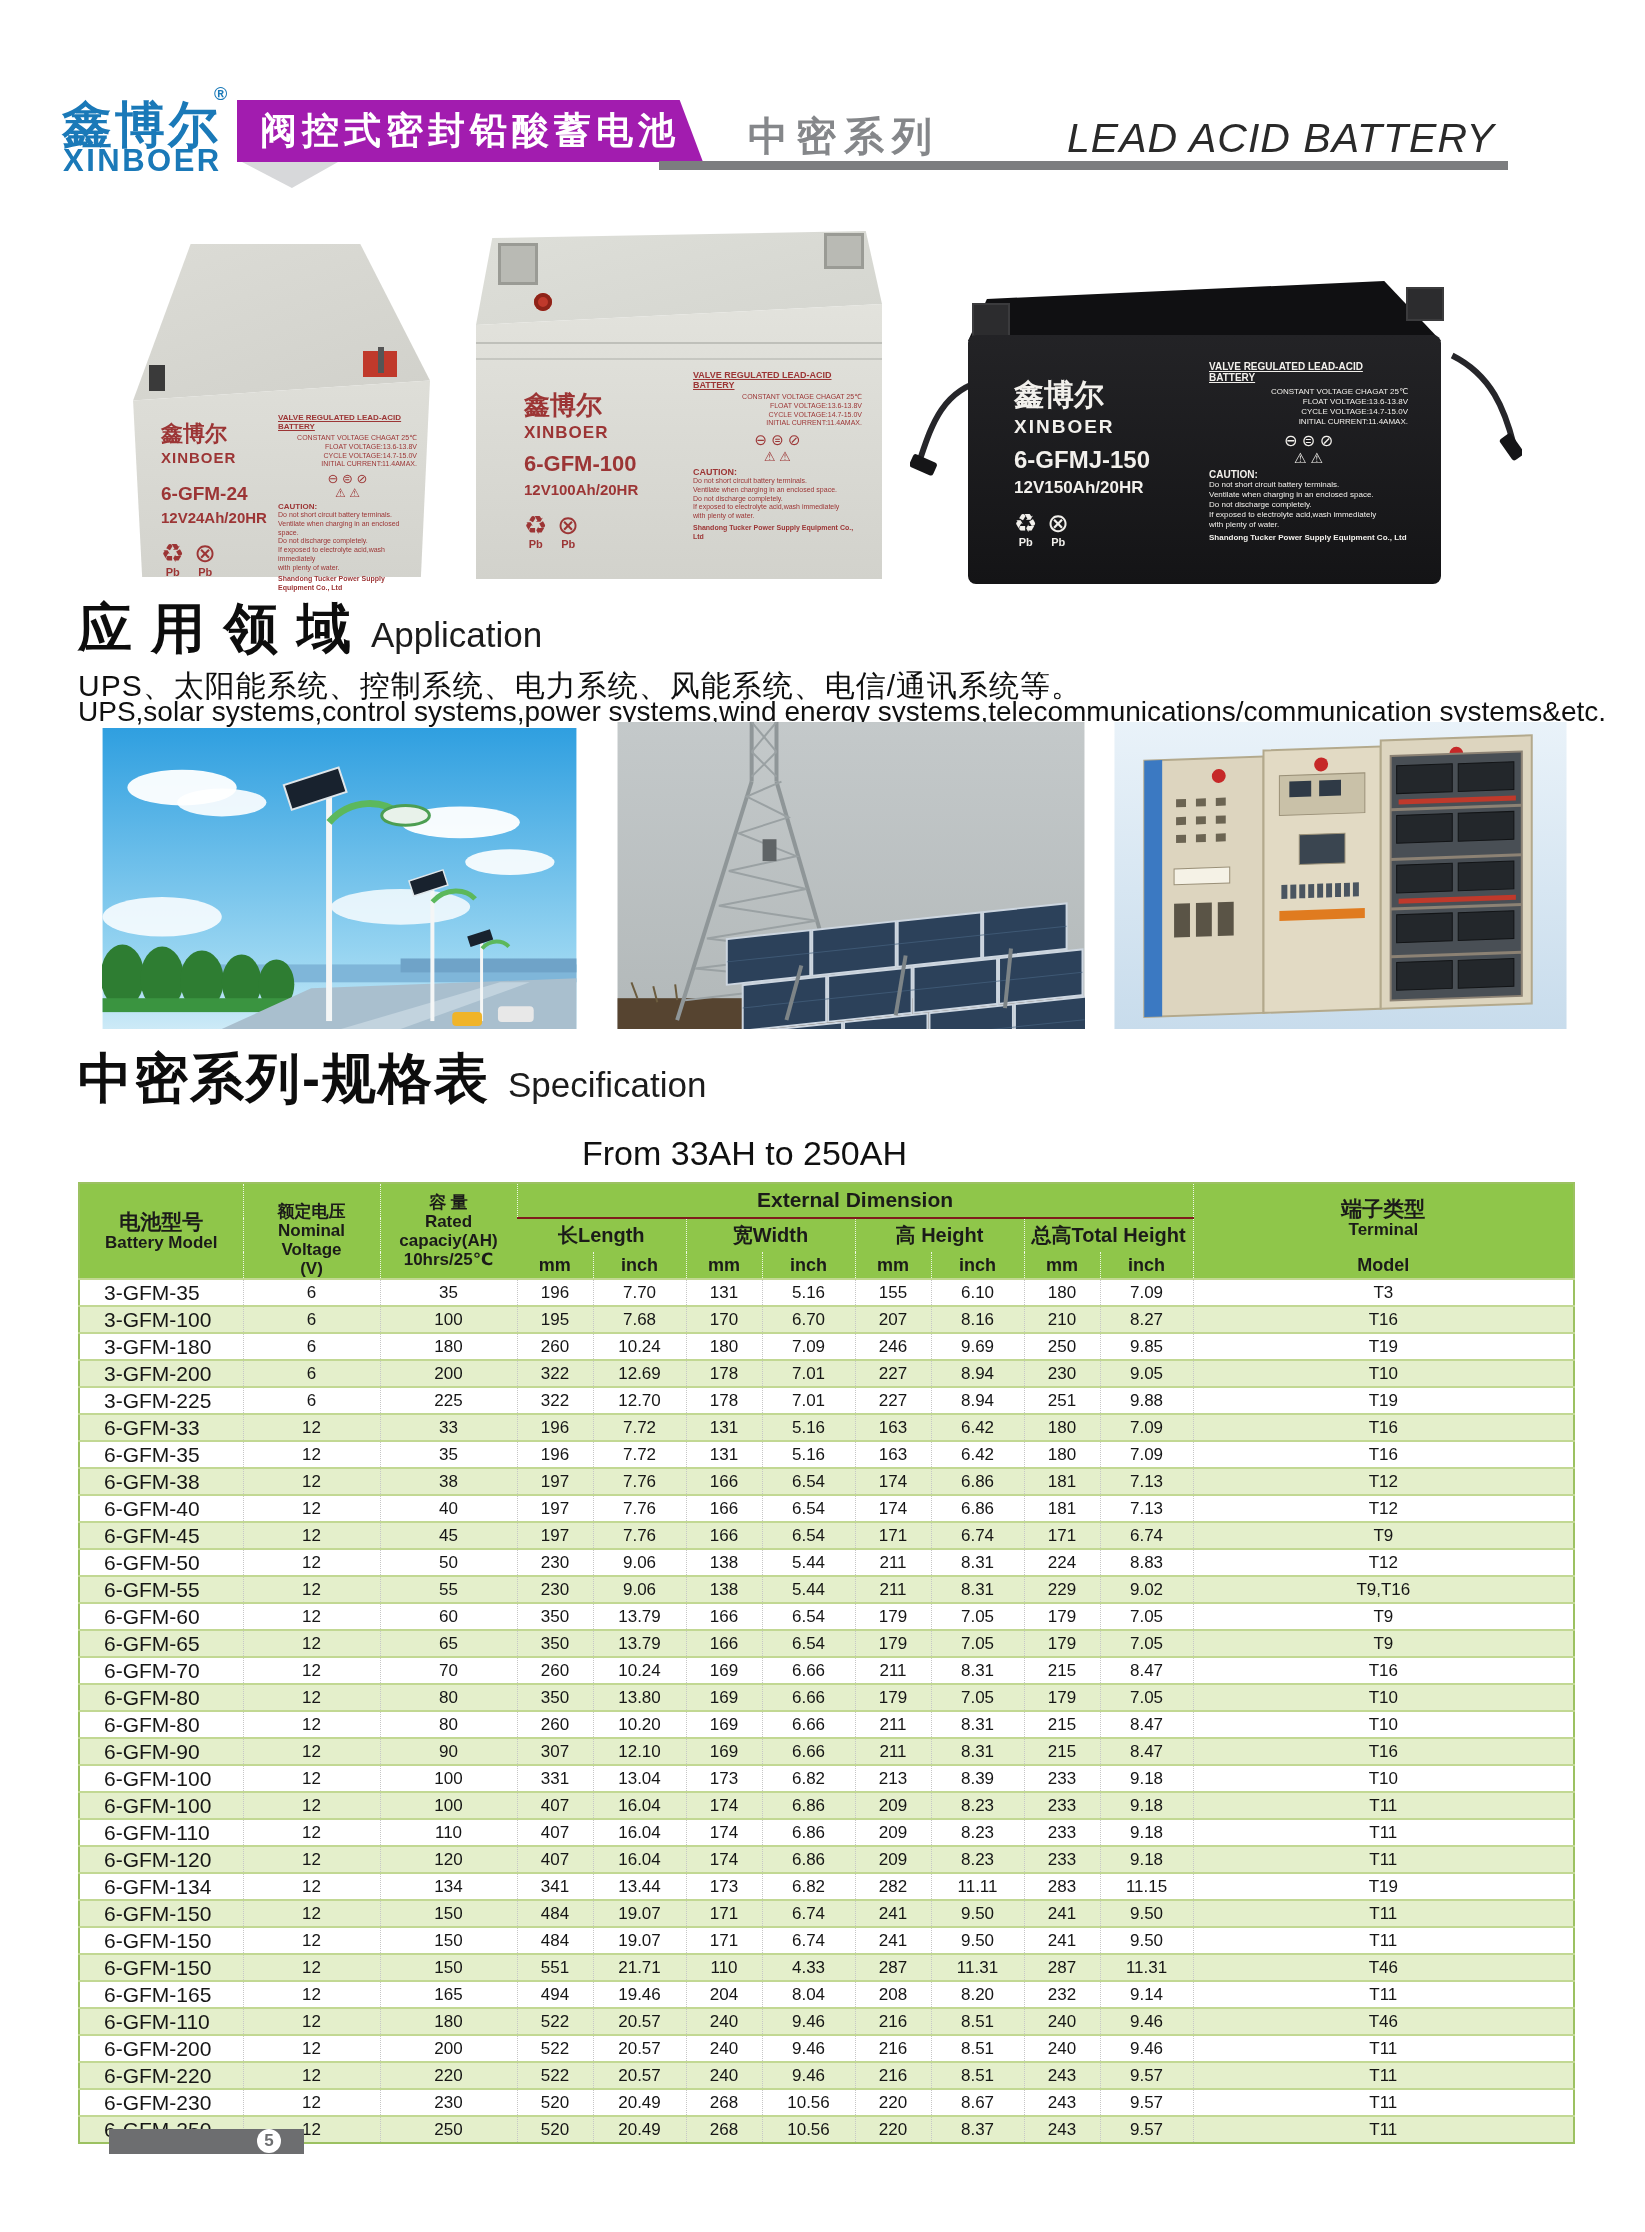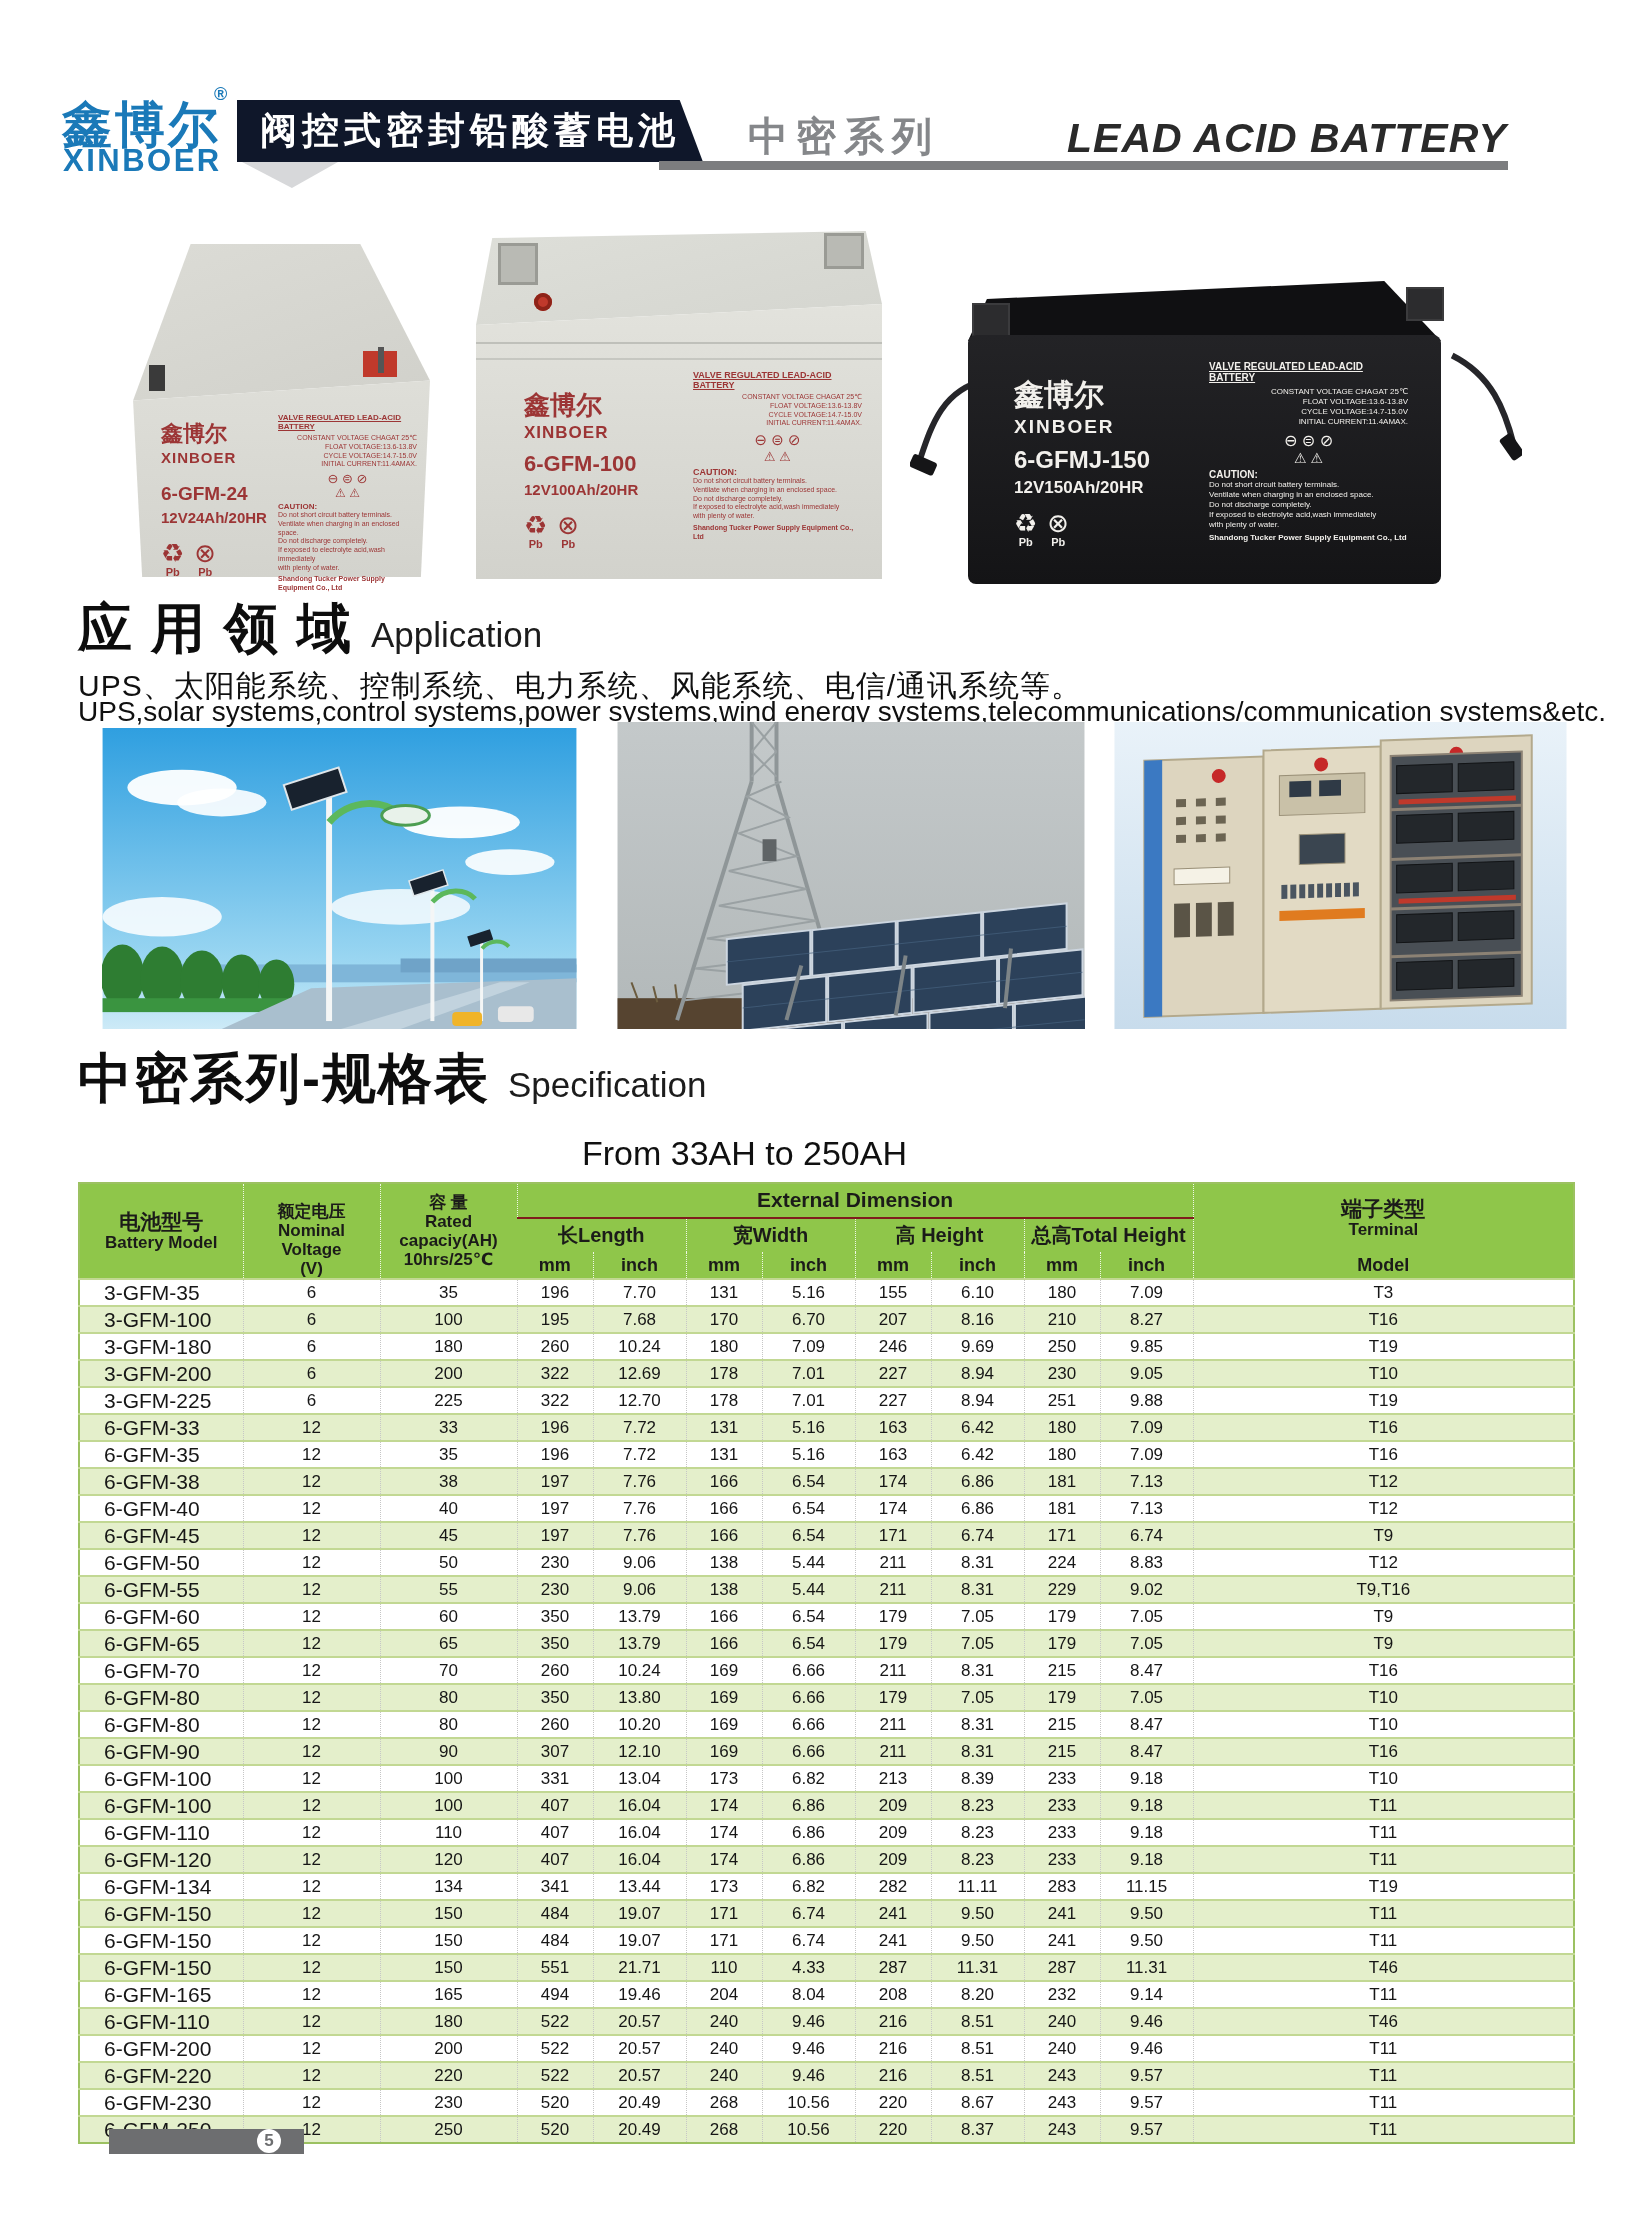--- a/index.html
+++ b/index.html
@@ -5,28 +5,28 @@
   html,body{margin:0;padding:0;background:#fff;}
   body{font-family:"Liberation Sans","DejaVu Sans",sans-serif;}
   .page{position:relative;width:1646px;height:2233px;background:#fff;overflow:hidden;margin:0 auto;}
   .abs{position:absolute;}
   .prelines{white-space:pre-line;}
 
   
   .brand-cn{left:62px;top:92px;font-size:50px;font-weight:bold;color:#1a79b8;letter-spacing:3px;}
   .brand-reg{left:214px;top:84px;font-size:18px;font-weight:bold;color:#1a79b8;}
   .brand-en{left:63px;top:143px;font-size:31px;font-weight:bold;color:#1a79b8;letter-spacing:2.5px;}
-  .banner{left:237px;top:100px;width:466px;height:62px;background:#0f172a;
+  .banner{left:237px;top:100px;width:466px;height:62px;background:#a21caf;
           clip-path:polygon(0 0,95% 0,100% 100%,0 100%);
           display:flex;align-items:center;justify-content:center;}
   .banner-text{color:#fff;font-size:37px;font-weight:bold;letter-spacing:5px;}
   .banner-shadow{left:242px;top:162px;width:96px;height:26px;background:#d7d8da;
           clip-path:polygon(0 0,100% 0,52% 100%);}
   .series-text{left:748px;top:109px;font-size:40px;font-weight:bold;color:#85878a;letter-spacing:8px;}
-  .head-title-en{left:1067px;top:115px;font-size:41px;font-style:italic;font-weight:bold;color:#2a2a2a;letter-spacing:1px;}
+  .head-title-en{left:1067px;top:115px;font-size:41px;font-style:italic;font-weight:normal;color:#2a2a2a;letter-spacing:1px;}
   .head-bar{left:659px;top:161px;width:849px;height:9px;background:#7c7d7f;}
 
   
   .battery{position:absolute;}
   .face{position:absolute;left:0;top:0;width:100%;height:100%;}
   .b-label-cn{font-weight:bold;}
   .tinytext{font-size:7px;line-height:1.25;}
   .b-red{color:#9c3535;}
   .b-white{color:#f2f0ec;}
   .icon-row{display:flex;gap:10px;align-items:flex-end;}

